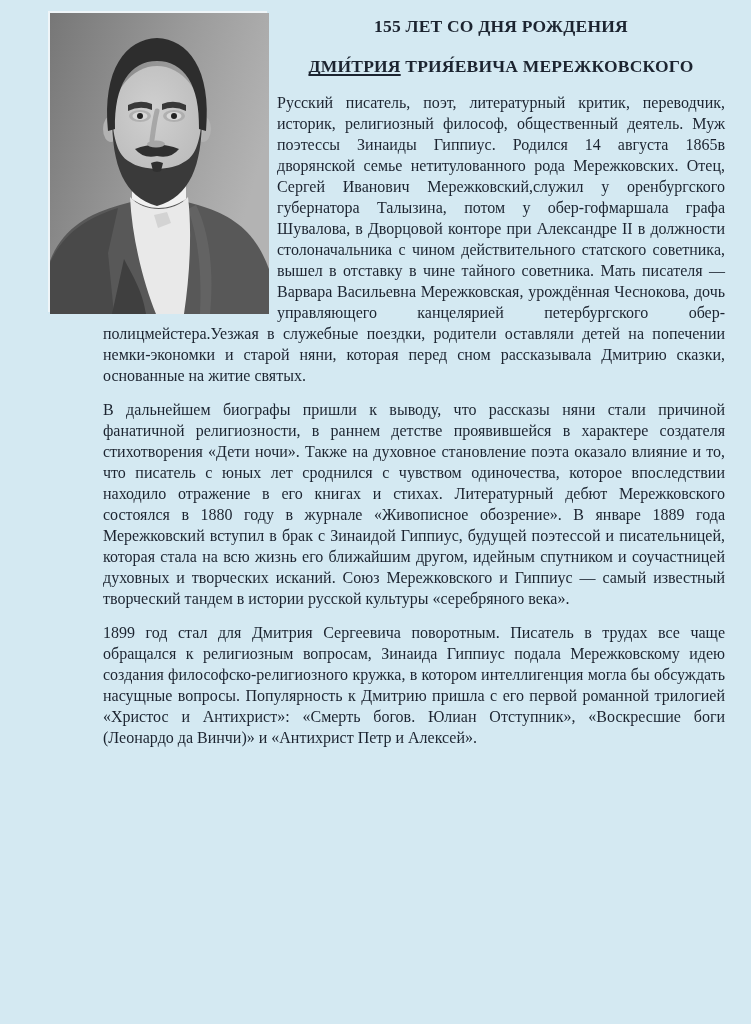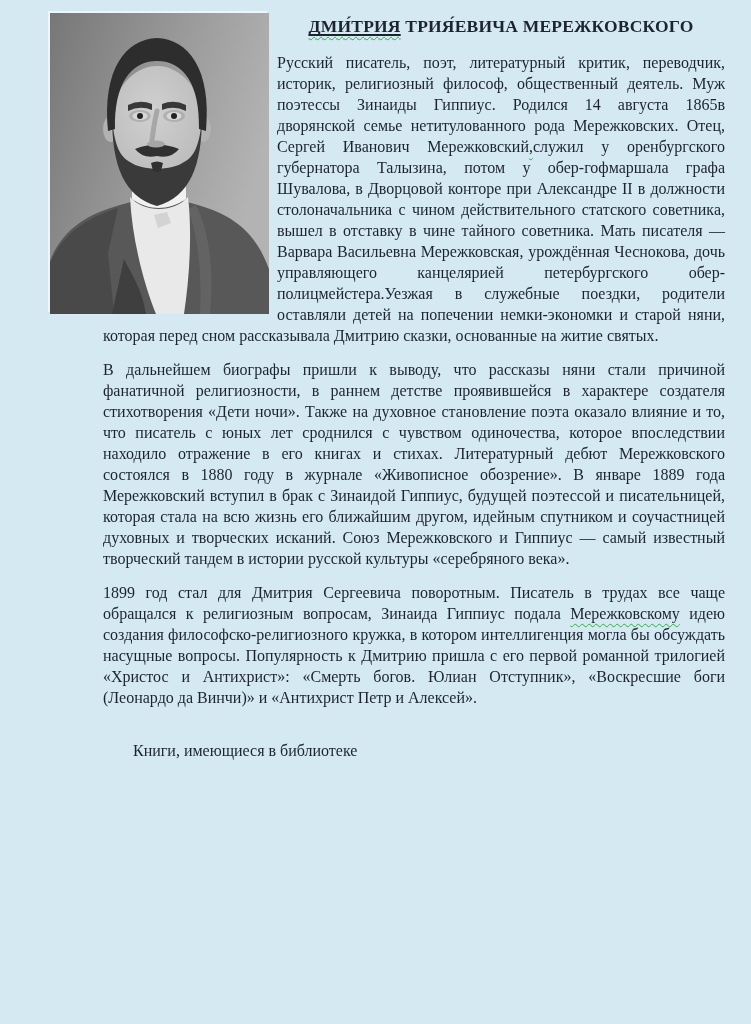--- a/index.html
+++ b/index.html
@@ -33,21 +33,20 @@
   h2 { margin: 0 0 15px 0; }
   p.body {
     font-size: 16px;
     line-height: 21px;
     text-align: justify;
     margin: 0 0 13px 0;
   }
   p.body.p3gap { margin-top: 4px; }
   .u-solid { text-decoration: underline; text-decoration-thickness: 1.5px; text-underline-offset: 2px; }
   .squiggle {
-    text-decoration: underline;
     text-decoration-style: wavy;
     text-decoration-color: #2fae46;
     text-decoration-thickness: 1px;
     text-underline-offset: 4px;
     text-decoration-skip-ink: none;
   }
   sup.footnote {
     font-size: 11px;
     vertical-align: super;
     line-height: 0;
@@ -110,25 +109,25 @@
       <ellipse cx="90" cy="103" rx="7.5" ry="4" fill="#d8d8d8"></ellipse>
       <ellipse cx="124" cy="103" rx="7.5" ry="4" fill="#d8d8d8"></ellipse>
       <circle cx="90" cy="103" r="3" fill="#222222"></circle>
       <circle cx="124" cy="103" r="3" fill="#222222"></circle>
 
       <path d="M107,98 C104,110 103,120 102,127" stroke="#9d9d9d" stroke-width="5" fill="none" opacity="0.8" stroke-linecap="round"></path>
       <ellipse cx="106" cy="131" rx="9" ry="3.5" fill="#a6a6a6"></ellipse>
     </svg>
   </div>
 
+  <h1>155 ЛЕТ СО ДНЯ РОЖДЕНИЯ</h1>
 
   <h2><span class="u-solid"><span class="squiggle">ДМИ́ТРИЯ</span></span><span> ТРИЯ́ЕВИЧА МЕРЕЖКОВСКОГО</span></h2>
 
   <p class="body"><span>Русский писатель, поэт, литературный критик, переводчик, историк, религиозный философ, общественный деятель. Муж поэтессы Зинаиды Гиппиус. Родился 14 августа 1865в дворянской семье нетитулованного рода Мережковских. Отец, Сергей Иванович Мережковский</span><span class="squiggle">,</span><span>служил у оренбургского губернатора Талызина, потом у обер-гофмаршала графа Шувалова, в Дворцовой конторе при Александре II в должности столоначальника с чином действительного статского советника, вышел в отставку в чине тайного советника. Мать писателя — Варвара Васильевна Мережковская, урождённая Чеснокова, дочь управляющего канцелярией петербургского обер-полицмейстера.Уезжая в служебные поездки, родители оставляли детей на попечении немки-экономки и старой няни, которая перед сном рассказывала Дмитрию сказки, основанные на житие святых.</span></p>
 
   <p class="body">В дальнейшем биографы пришли к выводу, что рассказы няни стали причиной фанатичной религиозности, в раннем детстве проявившейся в характере создателя стихотворения «Дети ночи». Также на духовное становление поэта оказало влияние и то, что писатель с юных лет сроднился с чувством одиночества, которое впоследствии находило отражение в его книгах и стихах. Литературный дебют Мережковского состоялся в 1880 году в журнале «Живописное обозрение». В январе 1889 года Мережковский вступил в брак с Зинаидой Гиппиус, будущей поэтессой и писательницей, которая стала на всю жизнь его ближайшим другом, идейным спутником и соучастницей духовных и творческих исканий. Союз Мережковского и Гиппиус — самый известный творческий тандем в истории русской культуры «серебряного века».</p>
 
   <p class="body p3gap"><span>1899 год стал для Дмитрия Сергеевича поворотным. Писатель в трудах все чаще обращался к религиозным вопросам, Зинаида Гиппиус подала </span><span class="squiggle">Мережковскому</span><span> идею создания философско-религиозного кружка, в котором интеллигенция могла бы обсуждать насущные вопросы. Популярность к Дмитрию пришла с его первой романной трилогией «Христос и Антихрист»: «Смерть богов. Юлиан Отступник», «Воскресшие боги (Леонардо да Винчи)» и «Антихрист Петр и Алексей».</span></p>
 
 
-  <p class="footer-line">Книги, имеющиеся в библиотеке</p>
 
 </div>
 
 </body></html>

